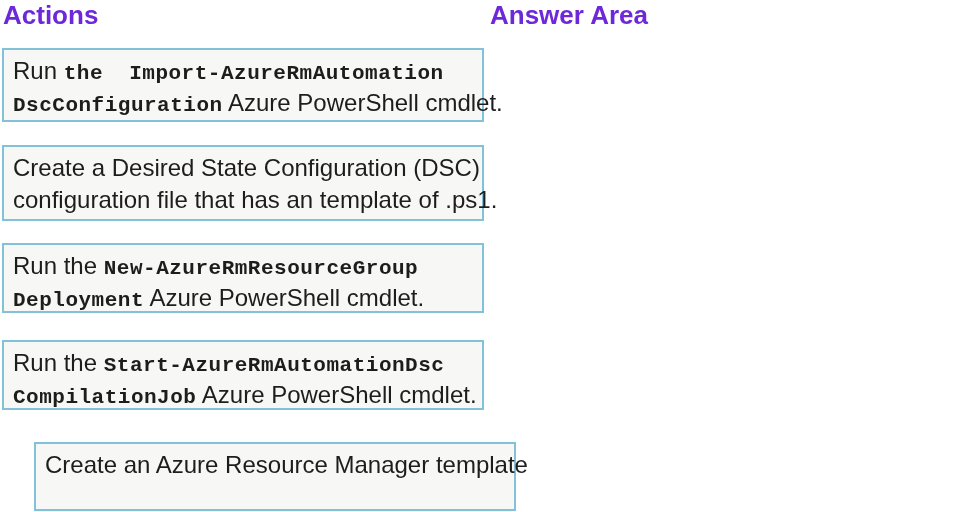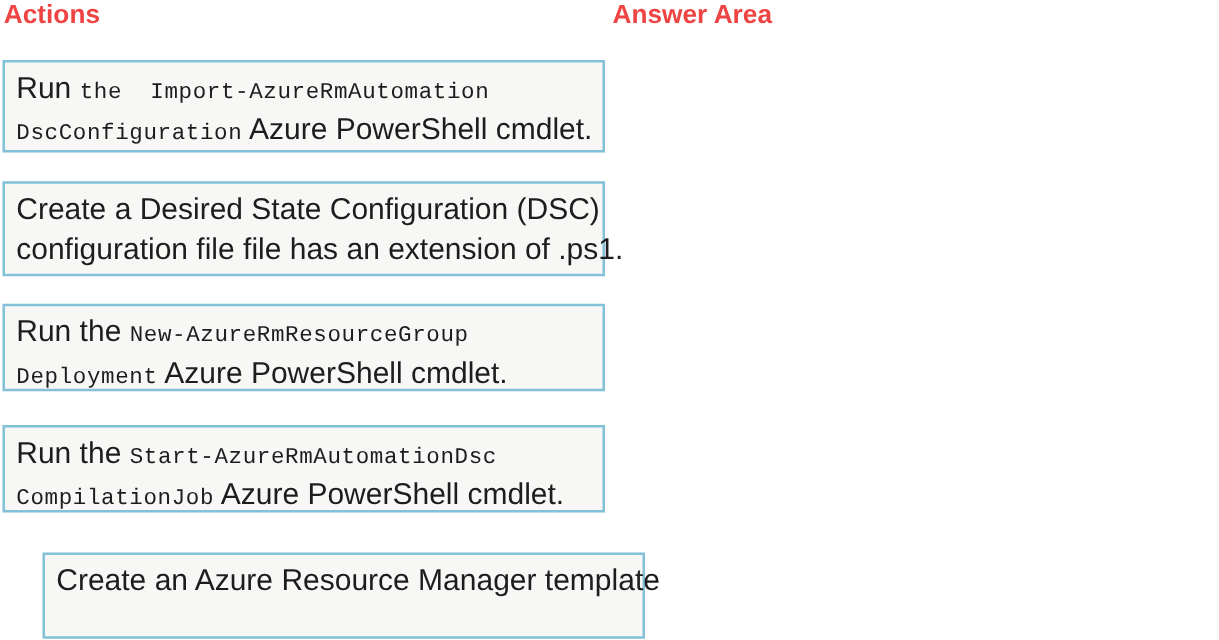--- a/index.html
+++ b/index.html
@@ -12,23 +12,23 @@
     width: 975px;
     height: 512px;
     background: var(--page-background, #ffffff);
     font-family: "Liberation Sans", sans-serif;
     color: var(--text, #1d1d1d);
     overflow: hidden;
   }
   .heading {
     position: absolute;
     top: 0px;
-    font-size: 21px;
+    font-size: 26px;
     font-weight: bold;
-    color: #ef4444;
+    color: #6d28d9;
     letter-spacing: 0px;
   }
   .actions-heading { left: 3px; }
   .answer-heading  { left: 490px; }
 
   .card {
     position: absolute;
     left: 2px;
     width: 482px;
     box-sizing: border-box;
@@ -48,22 +48,23 @@
   }
   .seg {
     white-space: pre; 
   }
   .sans {
     font-family: "Liberation Sans", sans-serif;
     font-size: 24px;
   }
   .mono {
     font-family: "Liberation Mono", "DejaVu Sans Mono", monospace;
-    font-size: 18px;
+    font-size: 21px;
     letter-spacing: 0.5px;
+    font-weight: bold;
   }
 </style>
 </head>
 <body>
 
 <div id="screen">
 
   <div class="heading actions-heading">Actions</div>
 
   <div class="heading answer-heading">Answer Area</div>
@@ -75,21 +76,21 @@
     <div class="line">
       <span class="seg mono">DscConfiguration</span><span class="seg sans"> Azure PowerShell cmdlet.</span>
     </div>
   </div>
 
   <div class="card pos2">
     <div class="line">
       <span class="seg sans">Create a Desired State Configuration (DSC)</span>
     </div>
     <div class="line">
-      <span class="seg sans">configuration file file has an extension of .ps1.</span>
+      <span class="seg sans">configuration file that has an template of .ps1.</span>
     </div>
   </div>
 
   <div class="card pos4">
     <div class="line">
       <span class="seg sans">Run the </span><span class="seg mono">Start-AzureRmAutomationDsc</span>
     </div>
     <div class="line">
       <span class="seg mono">CompilationJob</span><span class="seg sans"> Azure PowerShell cmdlet.</span>
     </div>

